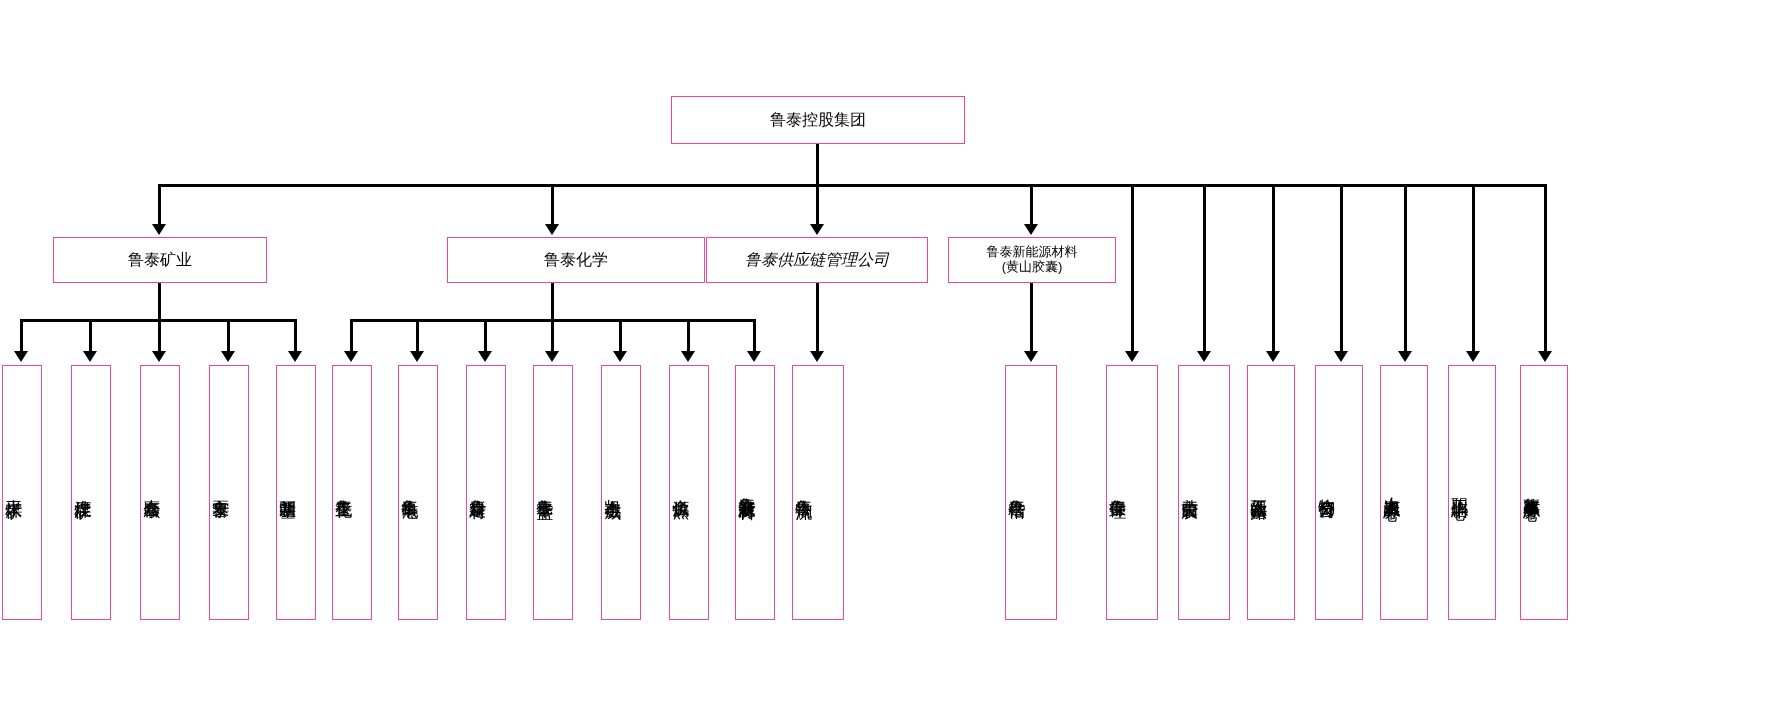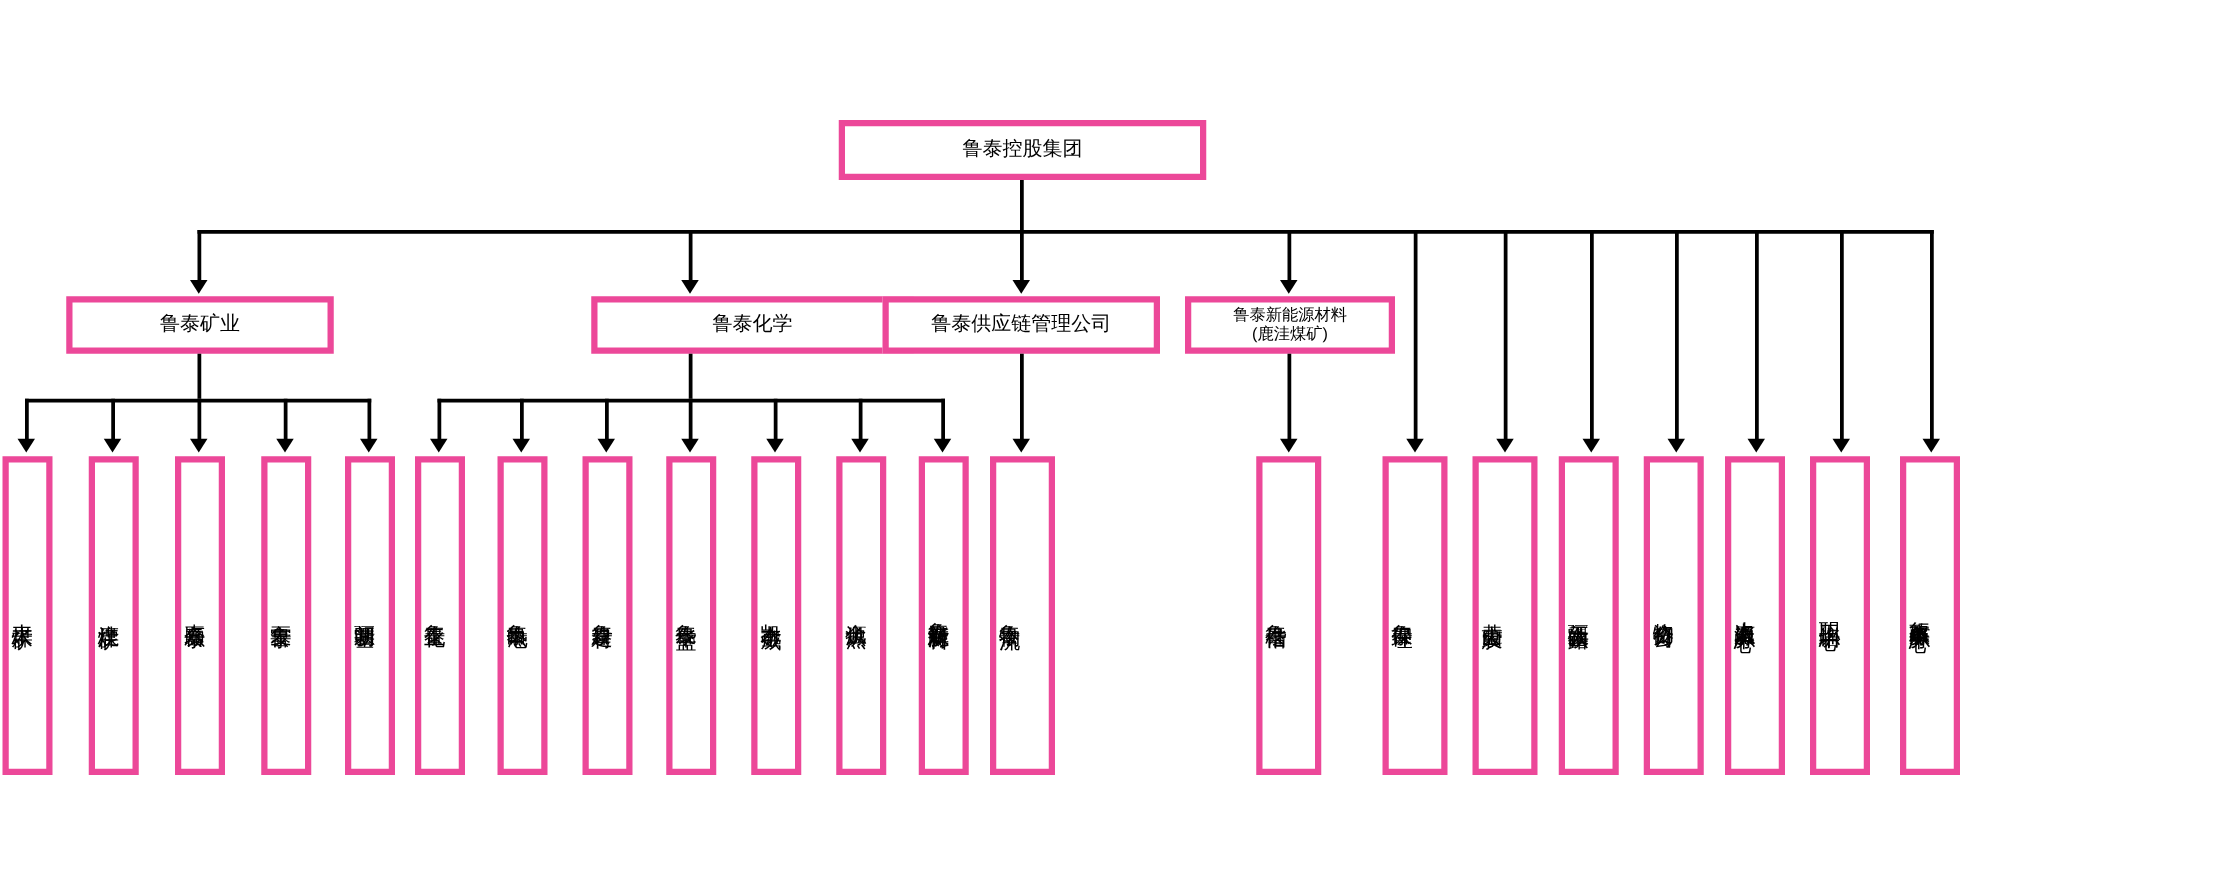--- a/index.html
+++ b/index.html
@@ -29,21 +29,21 @@
     font-family: "Liberation Serif", "DejaVu Serif", serif;
     font-weight: bold;
     font-size: 30px;
     letter-spacing: 1px;
     color: #000000;
     white-space: nowrap;
   }
   
   .node {
     position: absolute;
-    border: 5px solid #ec4899;
+    border: 1px solid #ec4899;
     background: #ffffff;
     display: flex;
     align-items: center;
     justify-content: center;
     font-size: 15px;
     line-height: 1.25;
     color: #000000;
     text-align: center;
   }
   .node.root { font-size: 16px; }
@@ -98,31 +98,31 @@
   <div class="seg v" style="left:816px; top:184px; width:3px; height:42px;"></div>
   <div class="arrow" style="left:810px; top:224px;"></div>
 
   <div class="seg v" style="left:1030px; top:184px; width:3px; height:42px;"></div>
   <div class="arrow" style="left:1024px; top:224px;"></div>
 
   <div class="node lvl2" style="left:53px; top:237px; width:214px; height:46px;">
     <span>鲁泰矿业</span>
   </div>
 
-  <div class="node lvl2" style="left:447px; top:237px; width:258px; height:46px;margin-left:26px;">
+  <div class="node lvl2" style="left:447px; top:237px; width:258px; height:46px;">
     <span>鲁泰化学</span>
   </div>
 
-  <div class="node lvl2" style="left:706px; top:237px; width:222px; height:46px;">
+  <div class="node lvl2" style="left:706px; top:237px; width:222px; height:46px;font-style:italic;">
     <span>鲁泰供应链管理公司</span>
   </div>
 
   <div class="node lvl2 twoline" style="left:948px; top:237px; width:168px; height:46px;">
     <span>鲁泰新能源材料</span>
-    <span>(鹿洼煤矿)</span>
+    <span>(黄山胶囊)</span>
   </div>
 
   <div class="seg v" style="left:158px; top:283px; width:3px; height:36px;"></div>
   <div class="seg h" style="left:20px; top:319px; width:277px; height:3px;"></div>
 
   <div class="seg v" style="left:20px; top:319px; width:3px; height:34px;"></div>
   <div class="arrow" style="left:14px; top:351px;"></div>
   <div class="seg v" style="left:89px; top:319px; width:3px; height:34px;"></div>
   <div class="arrow" style="left:83px; top:351px;"></div>
   <div class="seg v" style="left:158px; top:319px; width:3px; height:34px;"></div>

